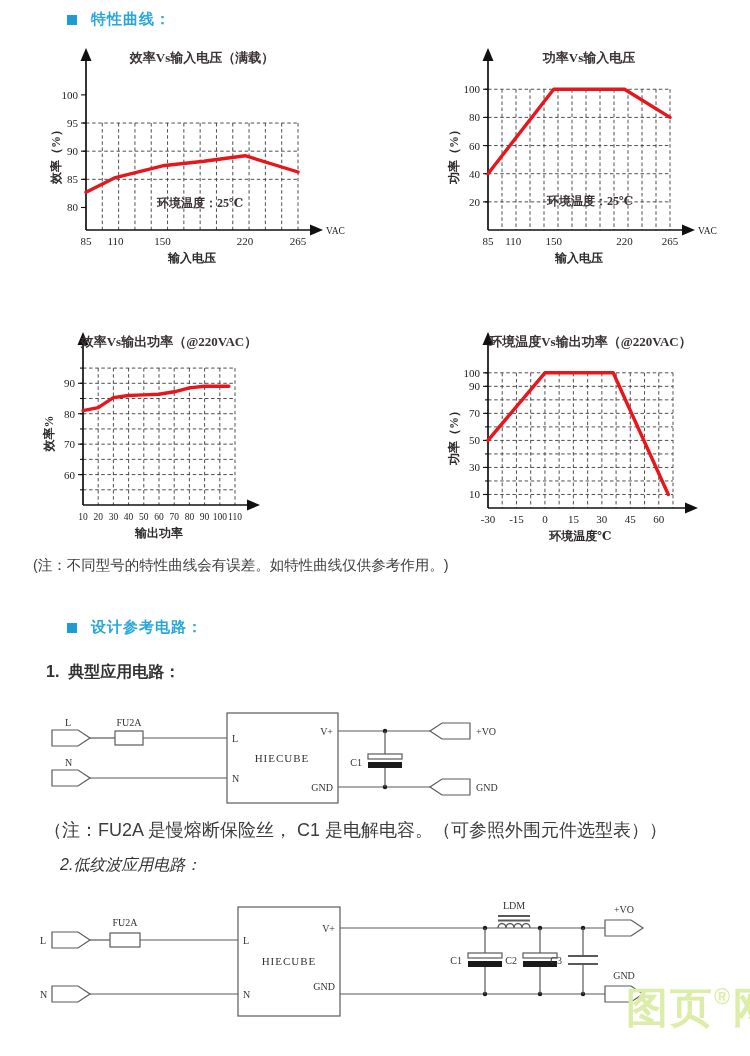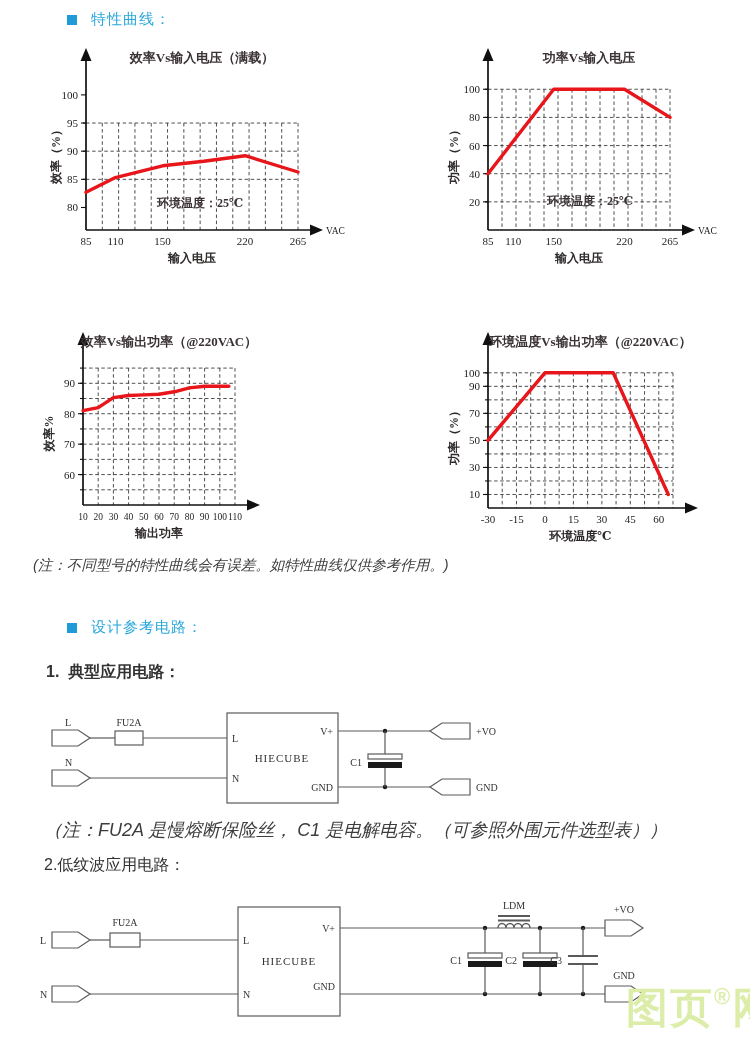--- a/index.html
+++ b/index.html
@@ -1,21 +1,21 @@
 <!DOCTYPE html>
 <html><head>
 <meta charset="utf-8">
 <style>
   html,body{margin:0;padding:0;}
   body{width:750px;height:1056px;position:relative;background:#ffffff;overflow:hidden;
        font-family:"Liberation Sans",sans-serif;color:#333;}
   .abs{position:absolute;}
-  .blue-head{display:flex;align-items:center;gap:14px;color:#29a7dc;font-size:15px;font-weight:normal;letter-spacing:1px;}
+  .blue-head{display:flex;align-items:center;gap:14px;color:#29a7dc;font-size:15px;font-weight:bold;letter-spacing:1px;}
   .bullet{width:10px;height:10px;background:#1f9cd8;display:inline-block;}
-  .note{font-size:14.5px;color:#3d3d3d;white-space:pre-wrap;font-style:italic;}
+  .note{font-size:14.5px;color:#3d3d3d;white-space:pre-wrap;}
   .sec-title{font-size:16px;color:#333;white-space:pre-wrap;}
   .chart{position:absolute;}
   svg text{font-family:"Liberation Serif","DejaVu Serif",serif;}
   .ctitle{font-size:13px;font-weight:bold;fill:#3a3234;}
   .tick{font-size:11px;fill:#1d1d1d;}
   .tick-s{font-size:9.5px;fill:#1d1d1d;}
   .alabel{font-size:12px;font-weight:bold;fill:#2e2a2a;}
   .ann{font-size:12px;font-weight:bold;fill:#3a3234;}
   .unit{font-size:9.5px;fill:#1d1d1d;}
   .grid{stroke:#3c3c3c;stroke-width:0.9;stroke-dasharray:3.5 2.6;}
@@ -306,21 +306,21 @@
     <polygon points="400,33 412,25 440,25 440,41 412,41"></polygon>
     <text x="446" y="37">+VO</text>
   </g>
   <g>
     <polygon points="400,89 412,81 440,81 440,97 412,97"></polygon>
     <text x="446" y="93">GND</text>
   </g>
 </svg>
 
 <div class="abs note" style="left:44px;top:818px;font-size:18px;">（注：FU2A 是慢熔断保险丝， C1 是电解电容。（可参照外围元件选型表））</div>
-<div class="abs sec-title" style="left:44px;top:855px;">2.低纹波应用电路：</div>
+<div class="abs sec-title" style="left:60px;top:855px;font-style:italic;">2.低纹波应用电路：</div>
 
 <svg class="circuit abs" style="left:30px;top:893px;" width="665" height="158" viewBox="0 0 665 158">
   <g>
     <text x="10" y="51">L</text>
     <polygon points="22,39 48,39 60,47 48,55 22,55"></polygon>
   </g>
   <line x1="60" y1="47" x2="80" y2="47"></line>
   <g>
     <text x="95" y="33" text-anchor="middle">FU2A</text>
     <rect x="80" y="40" width="30" height="14"></rect>

